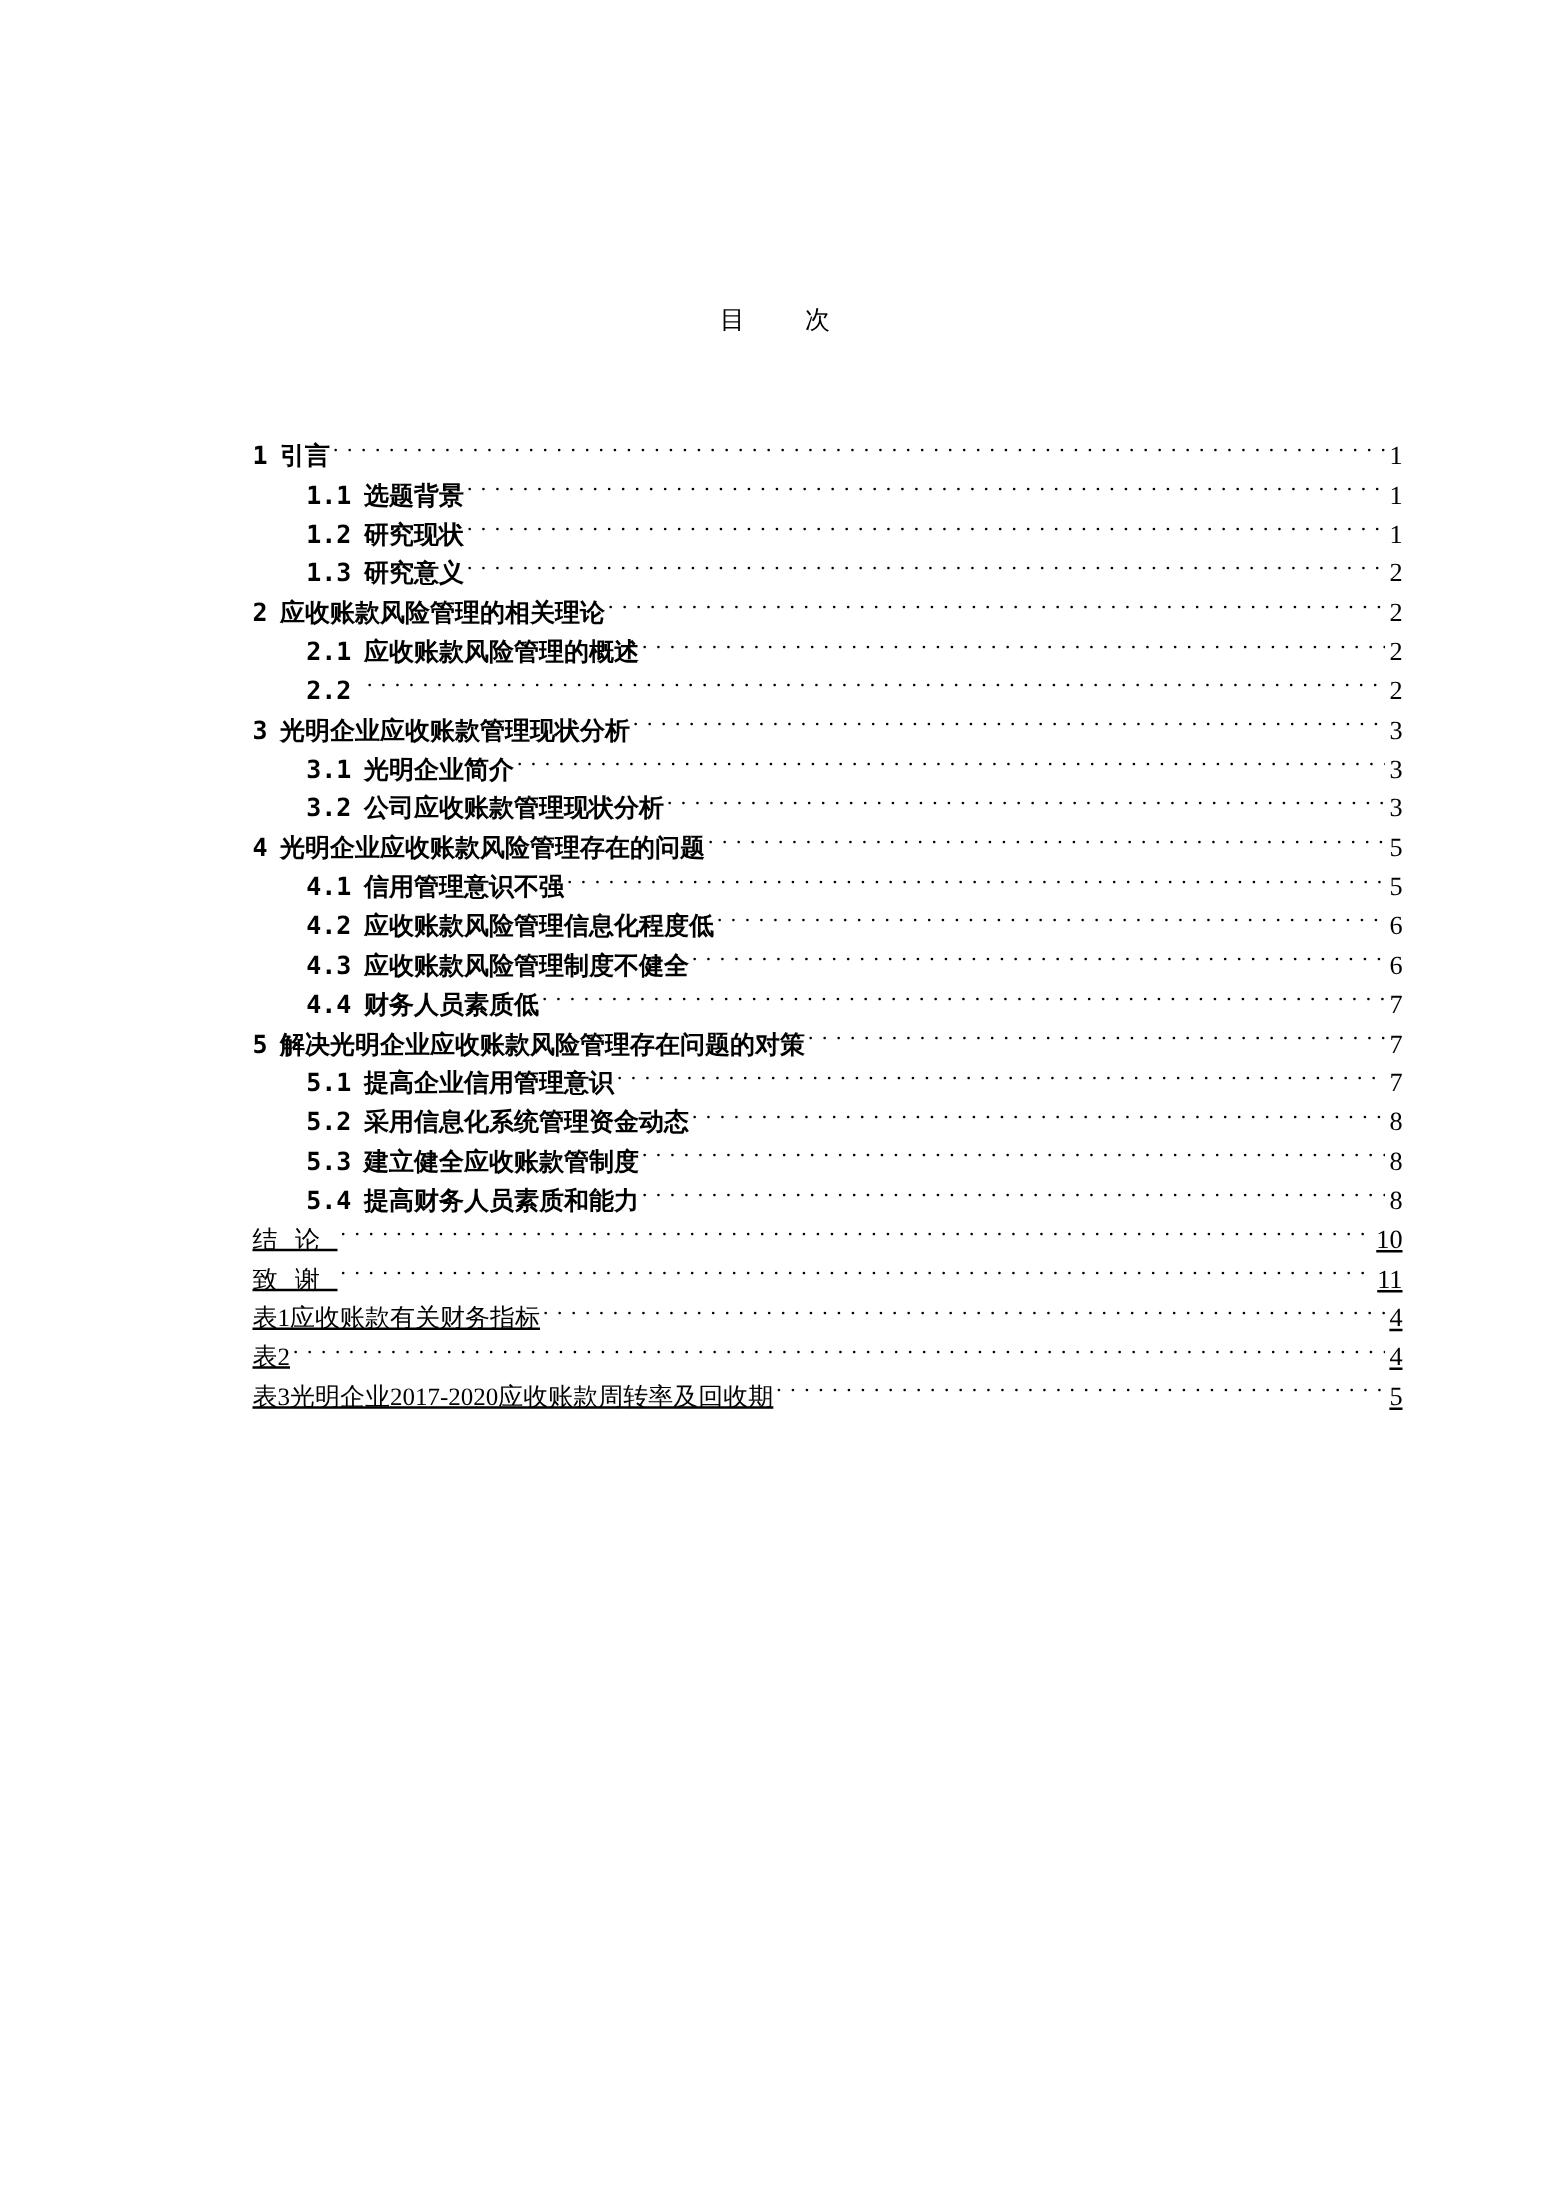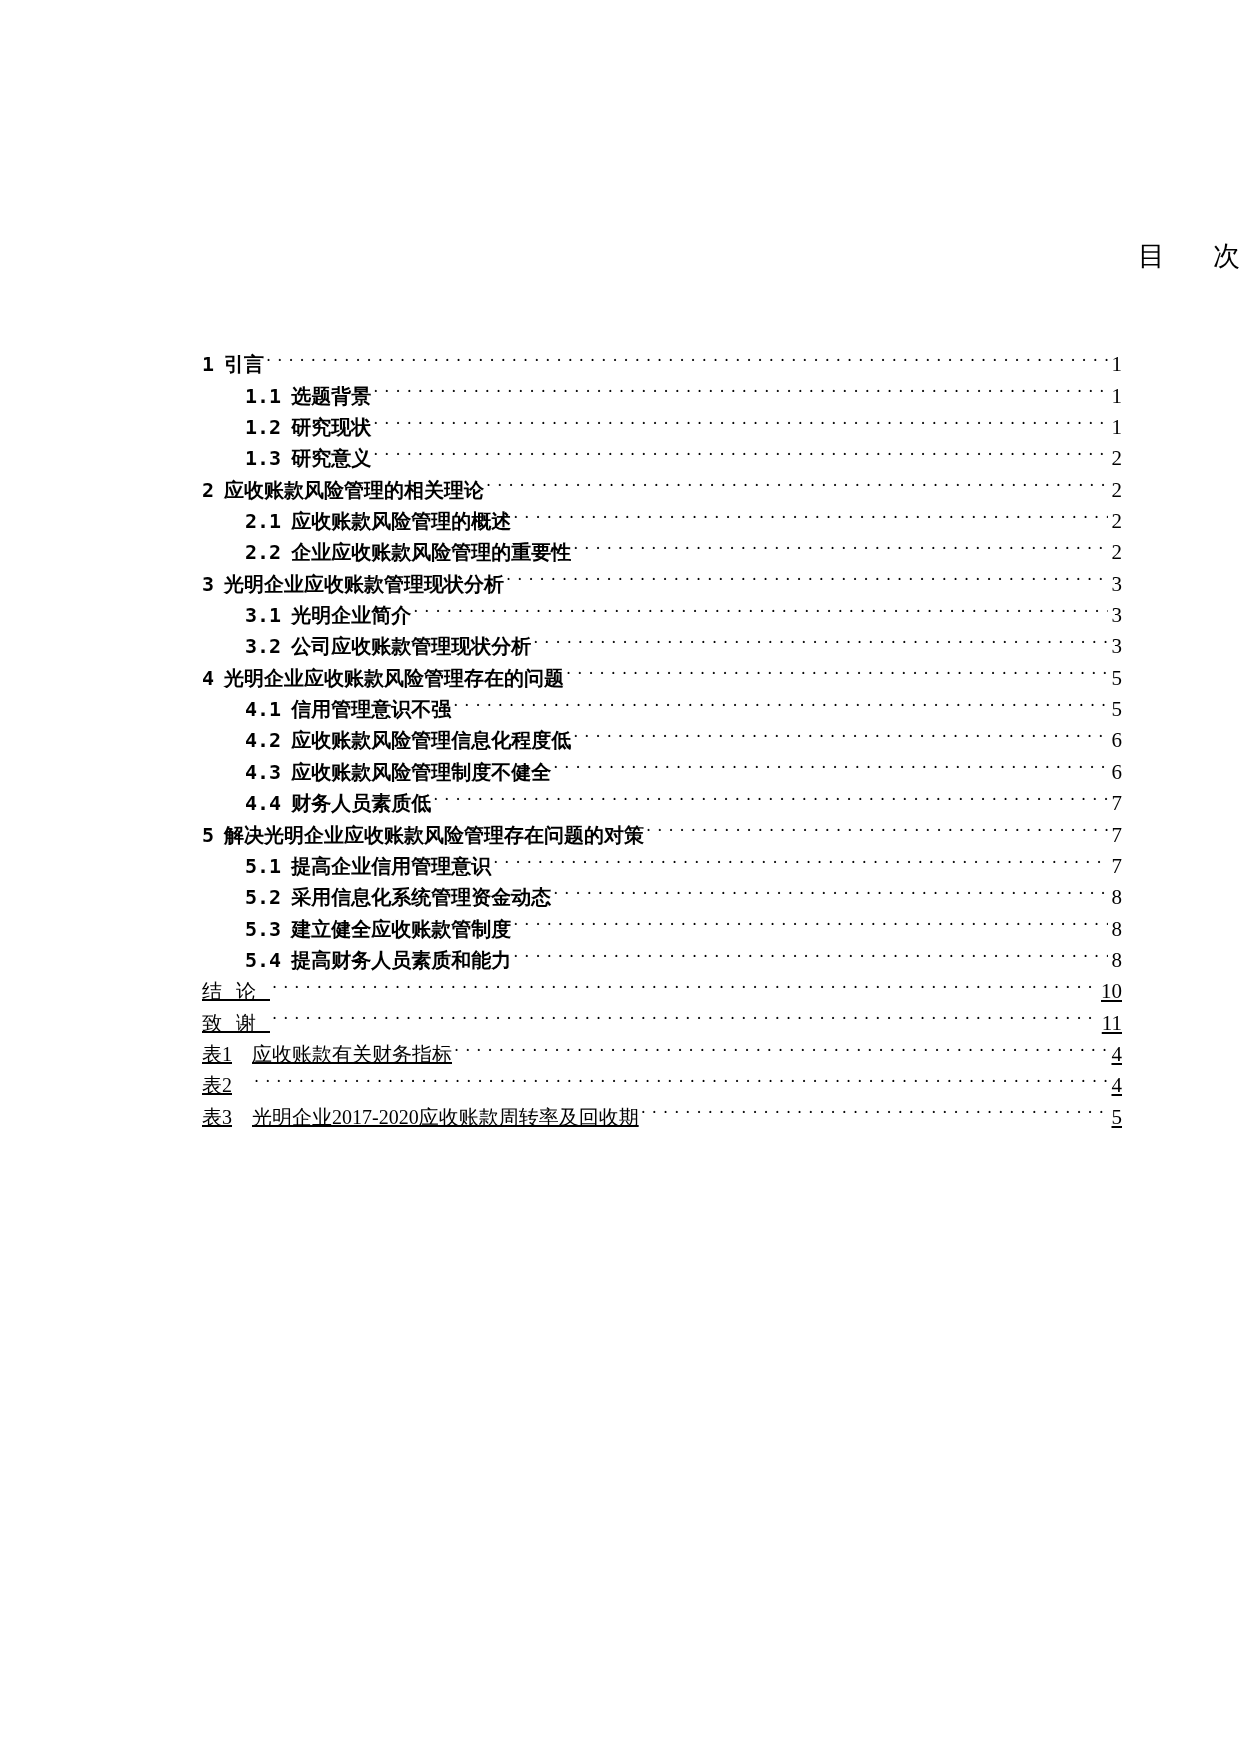--- a/index.html
+++ b/index.html
@@ -20,22 +20,22 @@
       left: 0; top: 0;
       width: 1240px;
       height: 1754px;
       background: #ffffff;
     }
     .toc-title {
       position: absolute;
       top: 238px;
       left: 0;
       width: 1240px;
-      text-align: right;
-      font-size: 27px;
+      text-align: center;
+      font-size: 20px;
       line-height: 36px;
       font-family: Liberation Sans, sans-serif;
       letter-spacing: 0;
     }
     .toc-title .ch1 { margin-right: 48px; }
     .toc-list {
       position: absolute;
       top: 340px;
       left: 202px;
       width: 920px;
@@ -56,21 +56,21 @@
     .toc-row.level-2 { padding-left: 43px; font-weight: bold; }
     .toc-row.plain { padding-left: 0; font-weight: normal; font-family: "Liberation Serif", "DejaVu Serif", serif; text-decoration: underline; }
     .toc-num {
       margin-right: 10px;
       font-family: "DejaVu Sans Mono", "Liberation Mono", monospace;
       font-weight: bold;
     }
     .toc-row.plain .toc-num {
       font-family: "Liberation Serif", "DejaVu Serif", serif;
       font-weight: normal;
-      margin-right: 20px;
+      margin-right: 0;
     }
     .toc-text {
       flex: 0 0 auto;
     }
     .toc-text.spaced { letter-spacing: 14px; }
     .toc-leader {
       flex: 1 1 auto;
       overflow: hidden;
       height: 31.35px;
       position: relative;
@@ -137,21 +137,20 @@
       <span class="toc-page">2</span>
     </li>
     <li class="toc-row level-2">
       <span class="toc-num">2.1</span>
       <span class="toc-text">应收账款风险管理的概述</span>
       <span class="toc-leader"></span>
       <span class="toc-page">2</span>
     </li>
     <li class="toc-row level-2">
       <span class="toc-num">2.2</span>
-      <span class="toc-text">企业应收账款风险管理的重要性</span>
       <span class="toc-leader"></span>
       <span class="toc-page">2</span>
     </li>
     <li class="toc-row level-1">
       <span class="toc-num">3</span>
       <span class="toc-text">光明企业应收账款管理现状分析</span>
       <span class="toc-leader"></span>
       <span class="toc-page">3</span>
     </li>
     <li class="toc-row level-2">

